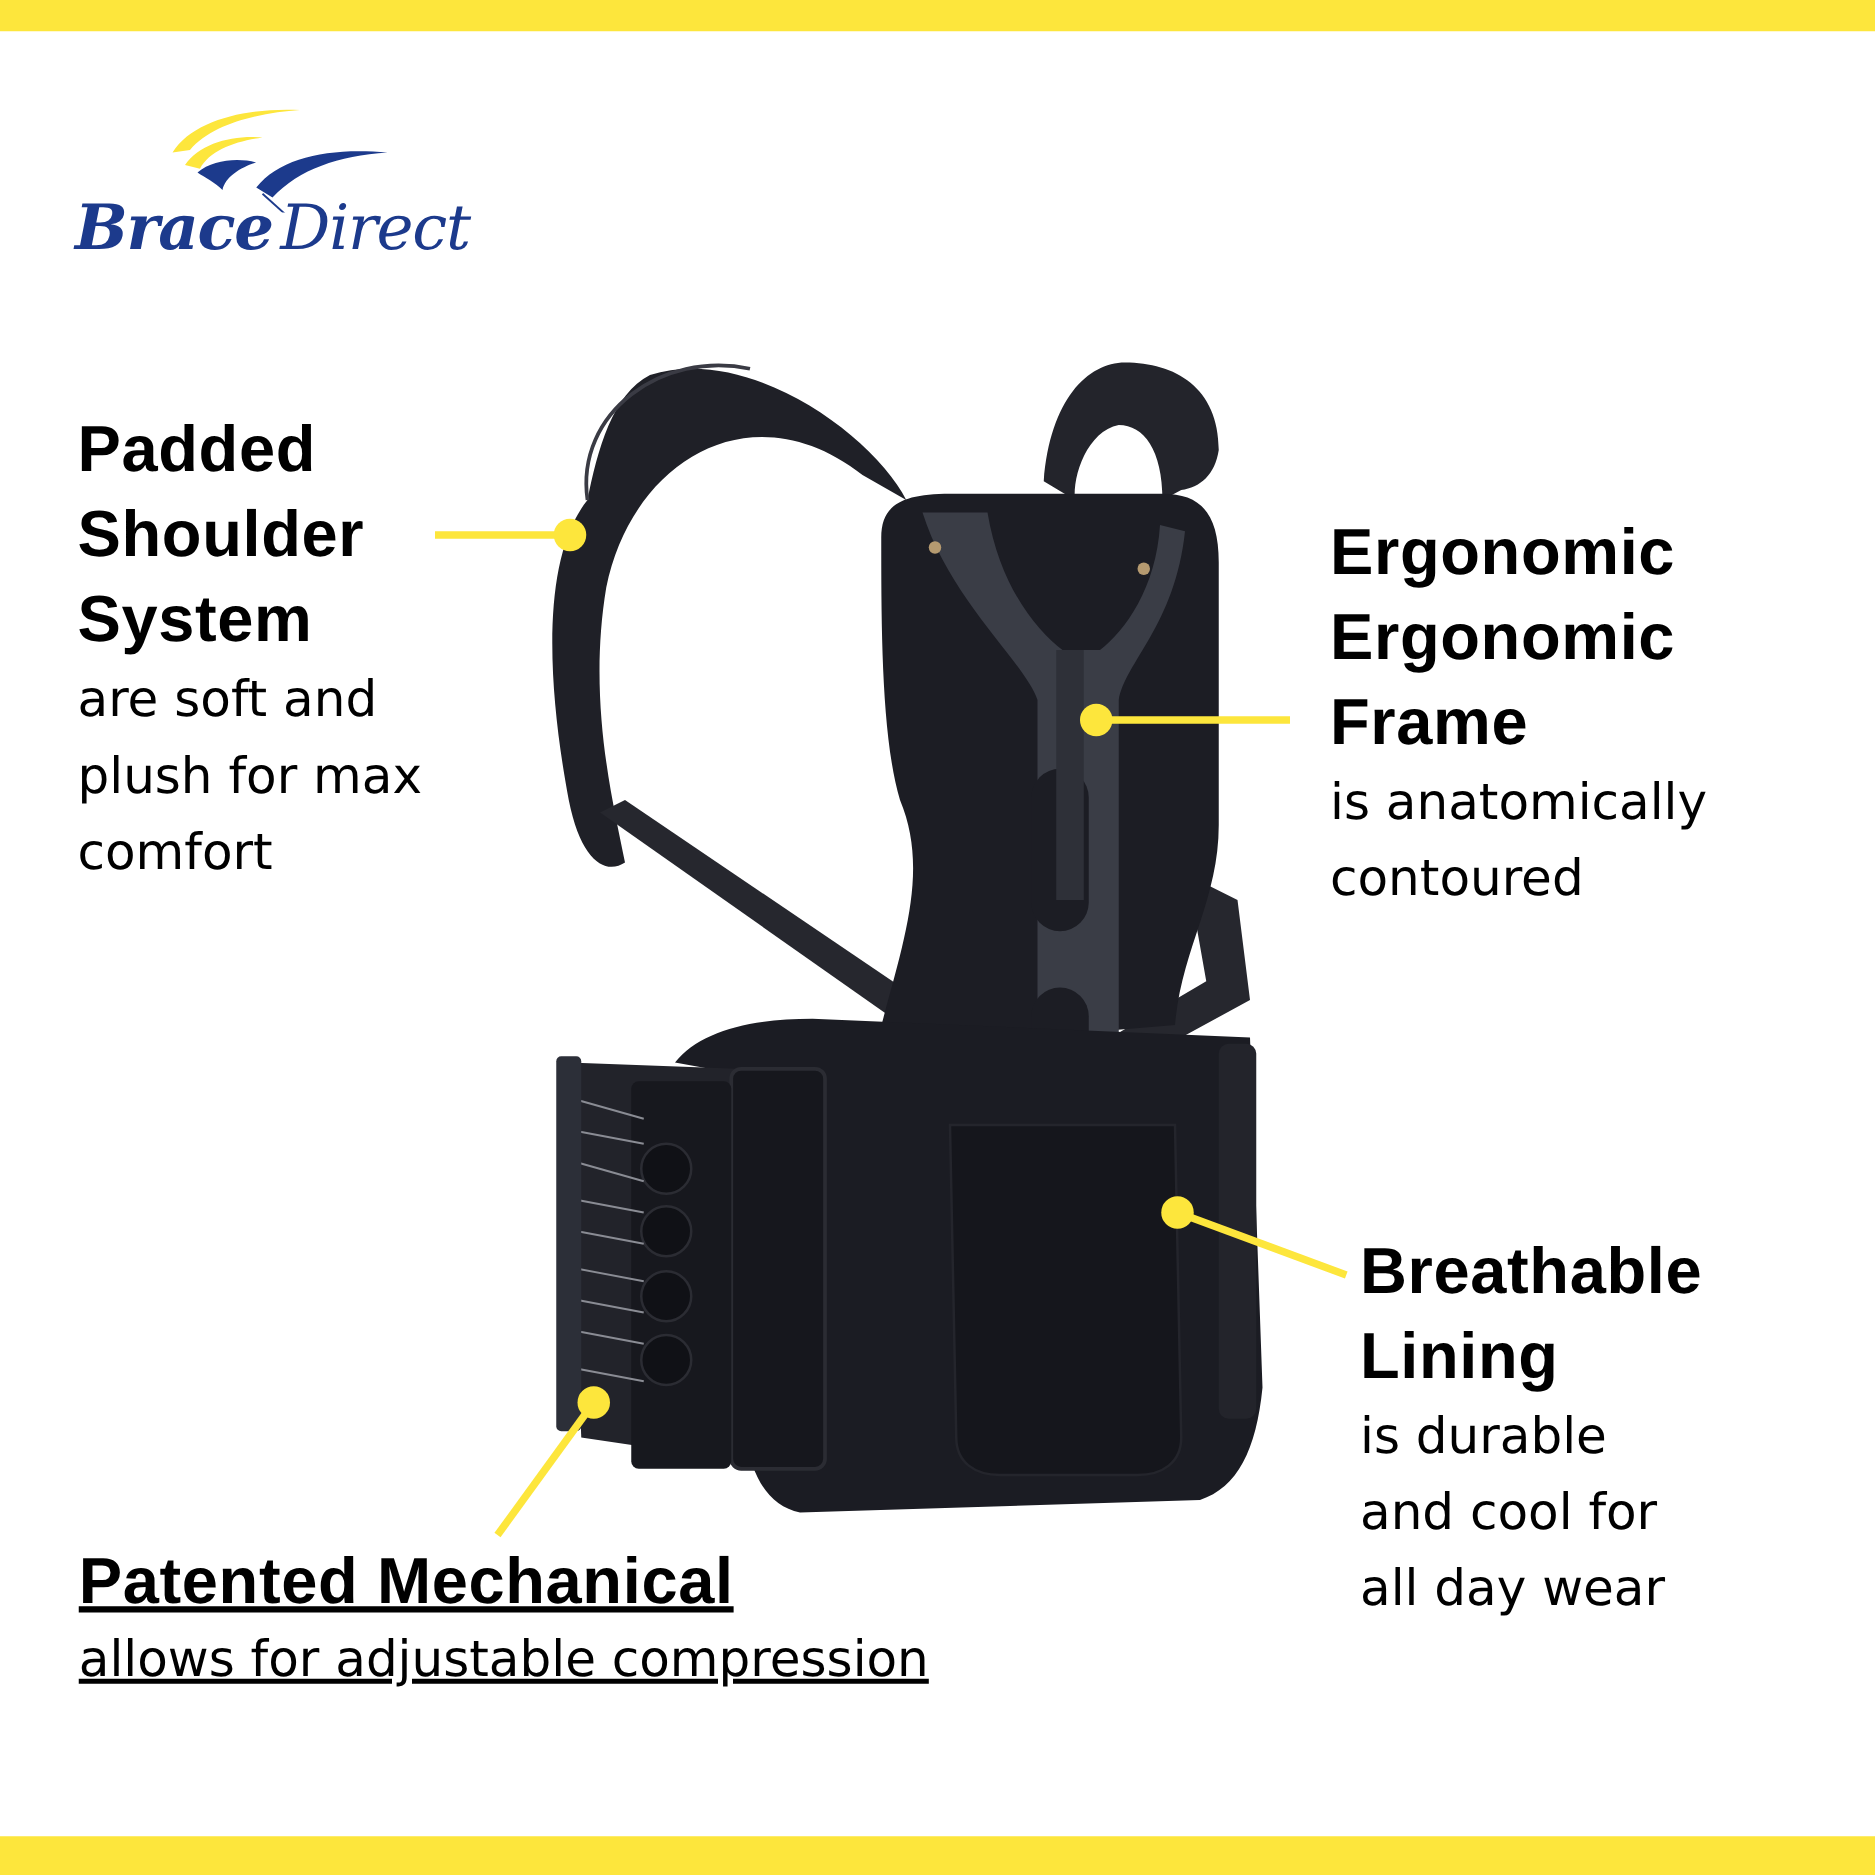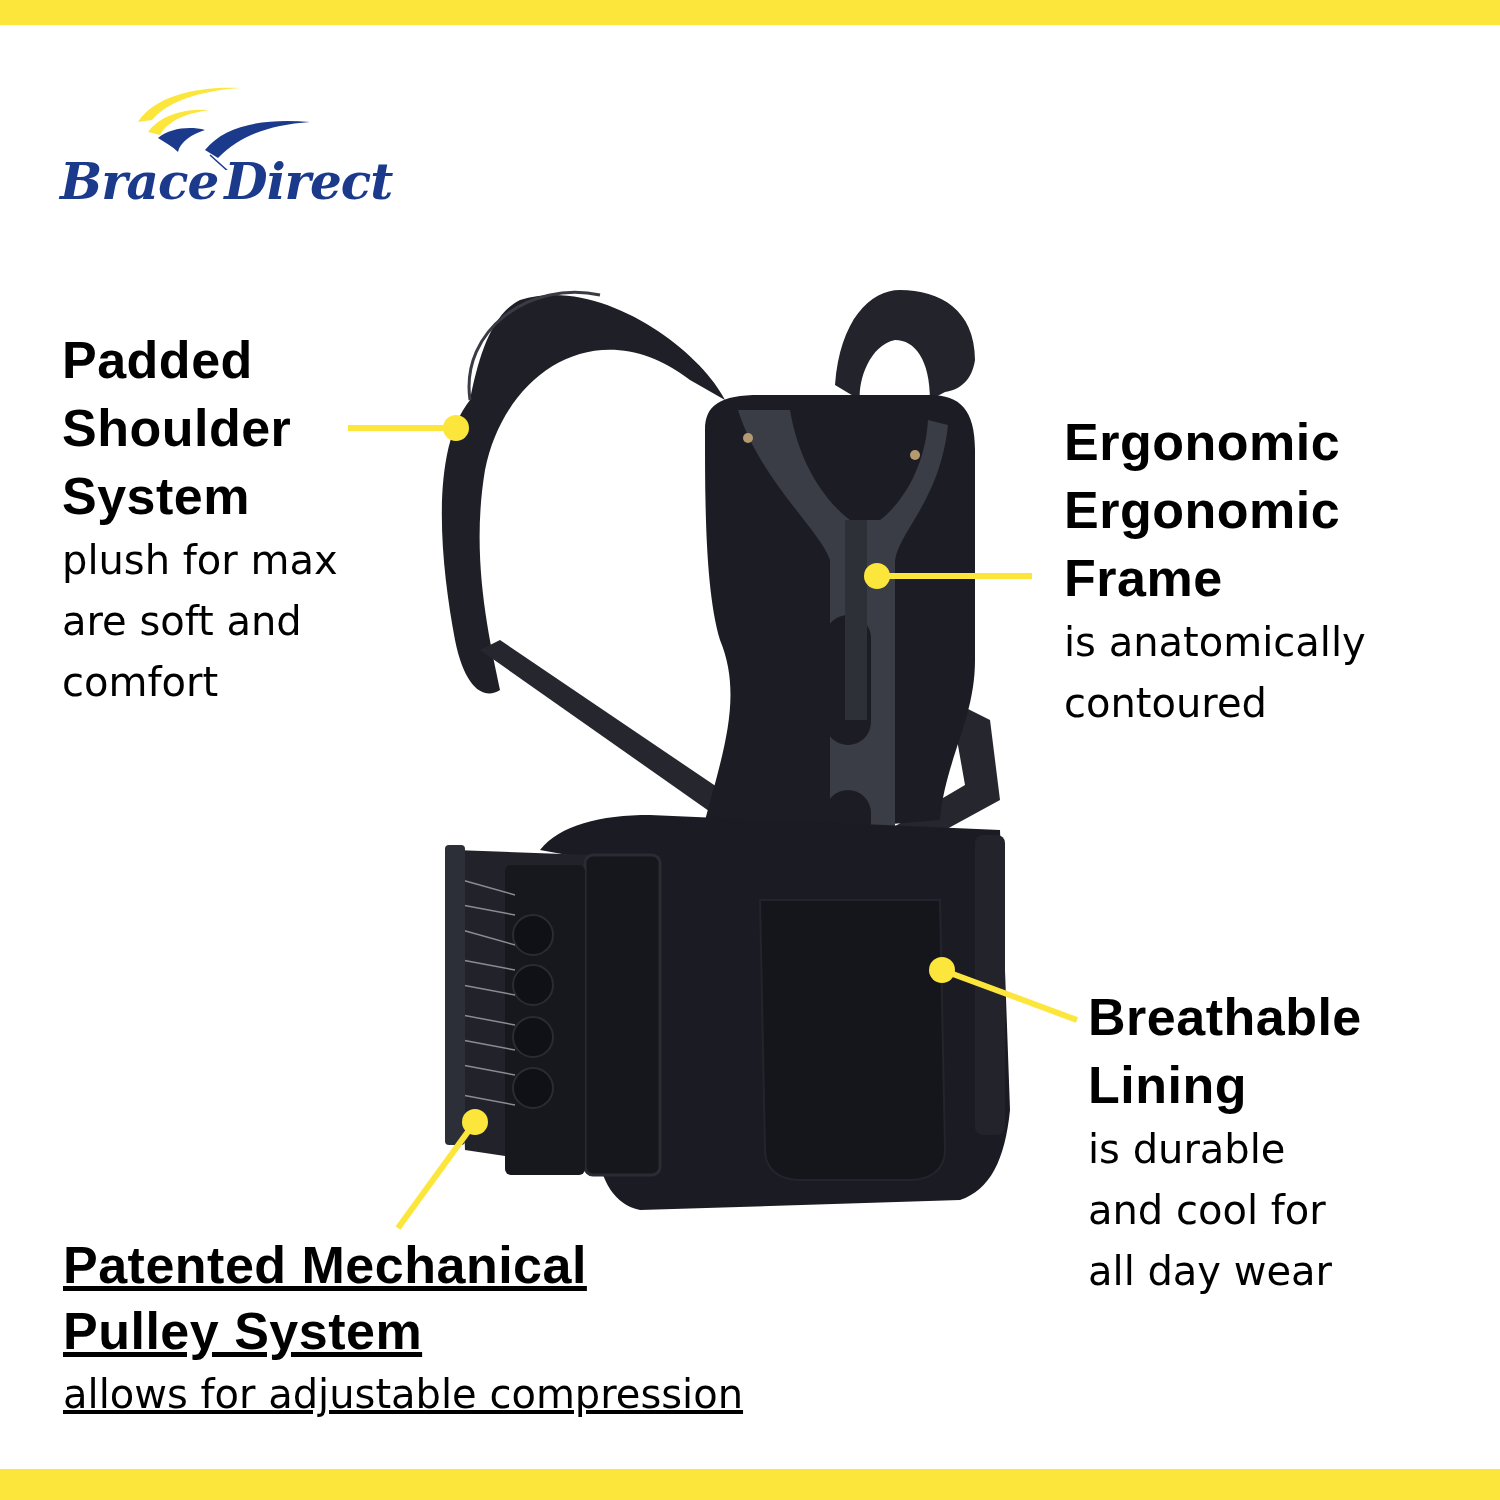--- a/index.html
+++ b/index.html
@@ -3,21 +3,21 @@
 <meta charset="utf-8">
 <style>
   html,body{margin:0;padding:0;}
   body{width:1500px;height:1500px;position:relative;background:#ffffff;overflow:hidden;font-family:"Liberation Sans",sans-serif;}
   .bar{position:absolute;left:0;width:1500px;background:#fde63c;}
   .bar.top{top:0;height:25px;}
   .bar.bottom{top:1469px;height:31px;}
   .logo{position:absolute;left:60px;top:80px;width:350px;height:130px;}
   .logo-text{position:absolute;left:0;top:72px;font-family:"DejaVu Serif",serif;font-style:italic;color:#1c3a8c;font-size:50px;line-height:60px;white-space:nowrap;letter-spacing:-1px;}
   .logo-text .b{font-weight:bold;}
-  .logo-text .d{font-weight:bold;margin-left:6px;}
+  .logo-text .d{font-weight:normal;margin-left:6px;}
   .feature{position:absolute;color:#000000;}
   .feature .h{font-family:"Liberation Sans",sans-serif;font-weight:bold;font-size:52px;line-height:68px;display:block;white-space:nowrap;letter-spacing:0.5px;}
   .feature .d{font-family:"DejaVu Sans",sans-serif;font-weight:normal;font-size:40px;line-height:61px;display:block;white-space:nowrap;}
   .f1{left:62px;top:326px;}
   .f2{left:1064px;top:408px;}
   .f3{left:1088px;top:983px;}
   .f4{left:63px;top:1232px;text-decoration:underline;}
   .f4 .h{line-height:66px;}
   .product{position:absolute;left:0;top:0;width:1500px;height:1500px;}
   .callouts{position:absolute;left:0;top:0;width:1500px;height:1500px;pointer-events:none;}
@@ -105,22 +105,22 @@
   <g>
     <line x1="475" y1="1122" x2="398" y2="1228" stroke="#fde63c" stroke-width="6"></line>
     <circle cx="475" cy="1122" r="13" fill="#fde63c"></circle>
   </g>
 </svg>
 
 <div class="feature f1">
   <span class="h">Padded</span>
   <span class="h">Shoulder</span>
   <span class="h">System</span>
+  <span class="d">are soft and</span>
   <span class="d">plush for max</span>
-  <span class="d">are soft and</span>
   <span class="d">comfort</span>
 </div>
 
 <div class="feature f2">
   <span class="h">Ergonomic</span>
   <span class="h">Ergonomic</span>
   <span class="h">Frame</span>
   <span class="d">is anatomically</span>
   <span class="d">contoured</span>
 </div>
@@ -128,17 +128,16 @@
 <div class="feature f3">
   <span class="h">Breathable</span>
   <span class="h">Lining</span>
   <span class="d">is durable</span>
   <span class="d">and cool for</span>
   <span class="d">all day wear</span>
 </div>
 
 <div class="feature f4">
   <span class="h">Patented Mechanical</span>
-  <span class="h">Pulley System</span>
   <span class="d">allows for adjustable compression</span>
 </div>
 
 <div class="bar bottom"></div>
 
 </body></html>

